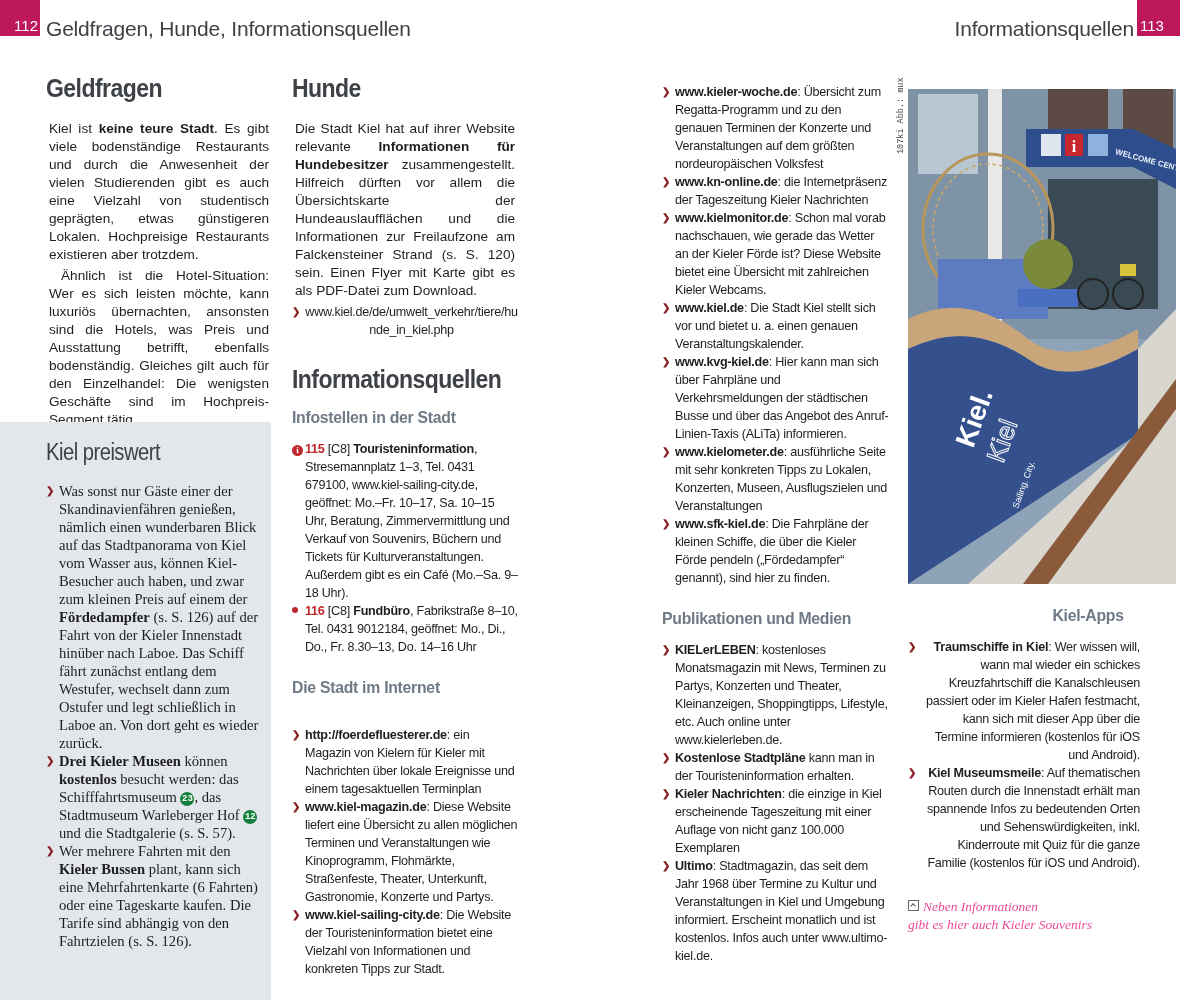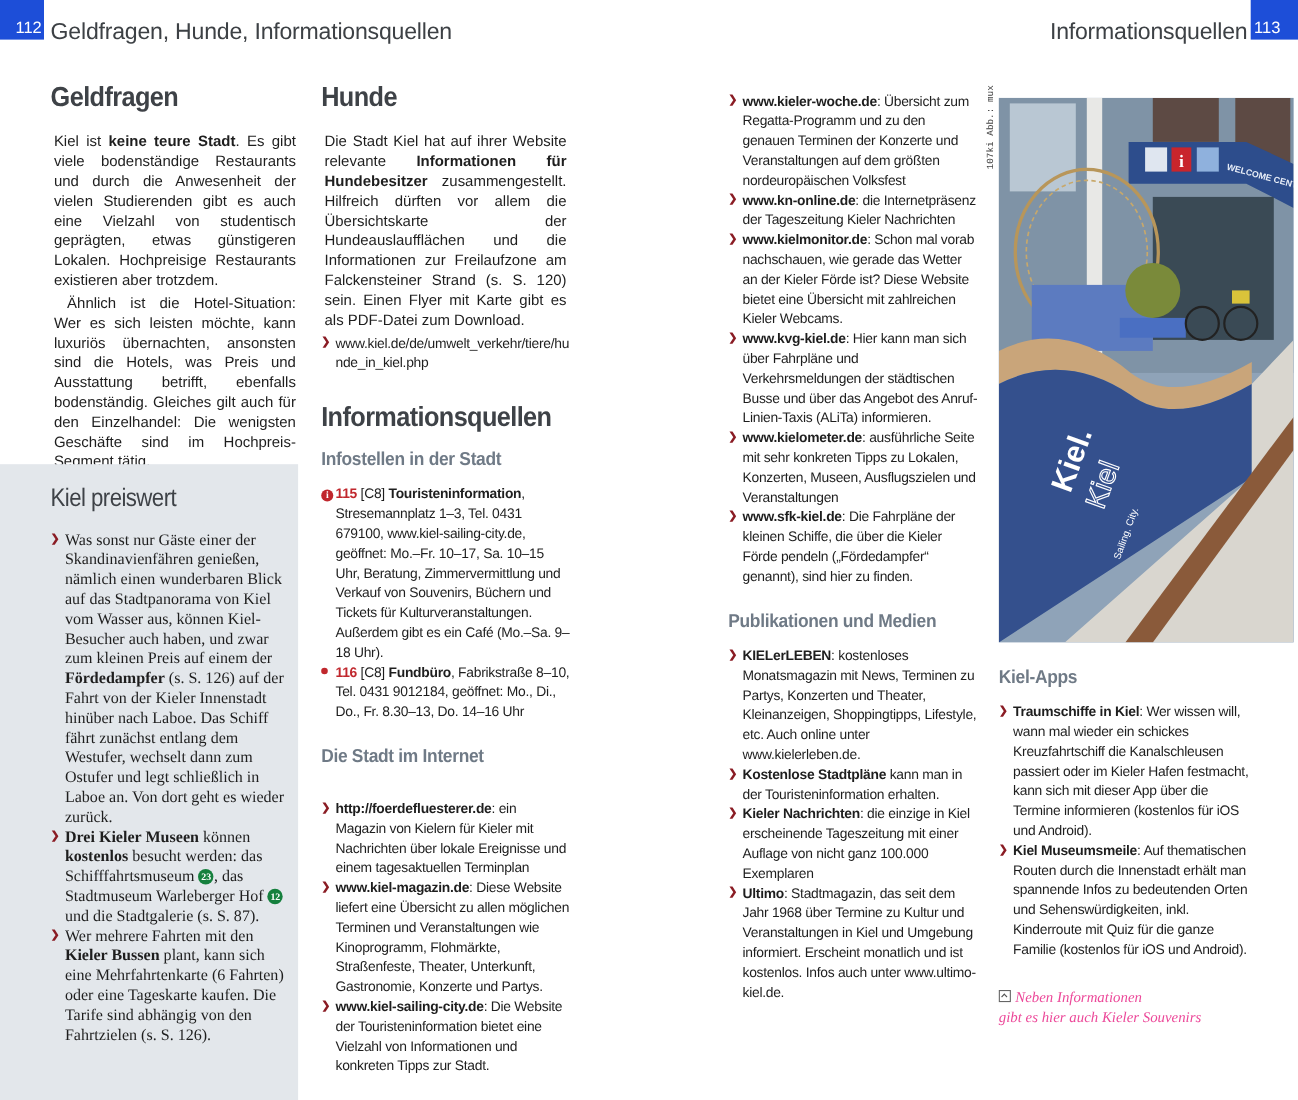--- a/index.html
+++ b/index.html
@@ -2,21 +2,21 @@
 <html><head>
 <meta charset="utf-8">
 <style>
   html, body { margin: 0; padding: 0; }
   body {
     width: 1180px; height: 1000px; position: relative; overflow: hidden;
     background: #ffffff; color: #222;
     font-family: "Liberation Sans", sans-serif;
   }
   .pagetab {
-    position: absolute; top: 0; height: 36px; background: #1d4ed8;
+    position: absolute; top: 0; height: 36px; background: #be185d;
     color: #fff; font-family: "Liberation Sans", sans-serif; font-size: 15px;
     display: flex; align-items: flex-end; padding-bottom: 0;
   }
   .pagetab span { line-height: 18px; padding-bottom: 1px; }
   #tab-left { left: 0; width: 40px; justify-content: flex-end; padding-right: 2px; box-sizing: border-box; }
   #tab-right { left: 1137px; width: 43px; justify-content: flex-start; padding-left: 3px; box-sizing: border-box; text-align: center; }
   .running-head {
     position: absolute; top: 17px; font-size: 21px; color: #3d4145;
     font-family: "Liberation Sans", sans-serif; letter-spacing: -0.2px;
   }
@@ -51,21 +51,21 @@
     position: absolute; left: 46px; top: 17px; margin: 0; font-weight: normal;
     font-family: "Liberation Sans", sans-serif; font-size: 23px; color: #3e4247;
     letter-spacing: -0.6px; transform: scaleX(0.88); transform-origin: left;
   }
   #box-preiswert ul {
     position: absolute; left: 46px; top: 60px; width: 220px;
     font-family: "Liberation Serif", serif; font-size: 14.6px; line-height: 18px; color: #1e1e1e;
   }
   .badge {
     display: inline-block; width: 14px; height: 14px; border-radius: 7px; background: #15803d;
-    color: #fff; font-size: 9px; line-height: 14px; text-align: center; font-family: Liberation Serif, serif;
+    color: #fff; font-size: 9px; line-height: 14px; text-align: center; font-family: Liberation Mono, monospace;
     font-weight: bold; vertical-align: 1px;
   }
   .poi-num { color: #c0272d; font-weight: bold; }
   .info-icon {
     display: inline-block; width: 11px; height: 11px; border-radius: 6px; background: #c0272d; color: #fff;
     font-size: 9px; line-height: 11px; text-align: center; font-weight: bold; font-family: "Liberation Serif", serif;
     vertical-align: 0px;
   }
   .dot-icon { display: inline-block; width: 6px; height: 6px; border-radius: 3px; background: #c0272d; vertical-align: 2px; margin-right: 1px; }
   .entry { position: relative; padding-left: 13px; }
@@ -110,30 +110,30 @@
 <div class="col" style="left:46px; top:74px; width:226px;">
   <h1 class="sec">Geldfragen</h1>
   <p class="body" style="margin-top:17px;"><span>Kiel ist </span><b>keine teure Stadt</b><span>. Es gibt viele bodenständige Restaurants und durch die Anwesenheit der vielen Studierenden gibt es auch eine Vielzahl von studentisch geprägten, etwas günstigeren Lokalen. Hochpreisige Restaurants existieren aber trotzdem.</span></p>
   <p class="body" style="text-indent:12px;">Ähnlich ist die Hotel-Situation: Wer es sich leisten möchte, kann luxuriös übernachten, ansonsten sind die Hotels, was Preis und Ausstattung betrifft, ebenfalls bodenständig. Gleiches gilt auch für den Einzelhandel: Die wenigsten Geschäfte sind im Hochpreis-Segment tätig.</p>
 </div>
 
 <div id="box-preiswert">
   <h2>Kiel preiswert</h2>
   <ul class="arrows">
     <li><span>Was sonst nur Gäste einer der Skandinavienfähren genießen, nämlich einen wunderbaren Blick auf das Stadtpanorama von Kiel vom Wasser aus, können Kiel-Besucher auch haben, und zwar zum kleinen Preis auf einem der </span><b>Fördedampfer</b><span> (s. S. 126) auf der Fahrt von der Kieler Innenstadt hinüber nach Laboe. Das Schiff fährt zunächst entlang dem Westufer, wechselt dann zum Ostufer und legt schließlich in Laboe an. Von dort geht es wieder zurück.</span></li>
-    <li><b>Drei Kieler Museen</b><span> können </span><b>kostenlos</b><span> besucht werden: das Schifffahrtsmuseum</span> <span class="badge">23</span><span>, das Stadtmuseum Warleberger Hof</span> <span class="badge">12</span><span> und die Stadtgalerie (s. S. 87).</span></li>
+    <li><b>Drei Kieler Museen</b><span> können </span><b>kostenlos</b><span> besucht werden: das Schifffahrtsmuseum</span> <span class="badge">23</span><span>, das Stadtmuseum Warleberger Hof</span> <span class="badge">12</span><span> und die Stadtgalerie (s. S. 57).</span></li>
     <li><span>Wer mehrere Fahrten mit den </span><b>Kieler Bussen</b><span> plant, kann sich eine Mehrfahrtenkarte (6 Fahrten) oder eine Tageskarte kaufen. Die Tarife sind abhängig von den Fahrtzielen (s. S. 126).</span></li>
   </ul>
 </div>
 
 <div class="col" style="left:292px; top:74px; width:226px;">
   <h1 class="sec">Hunde</h1>
   <p class="body" style="margin-top:17px;"><span>Die Stadt Kiel hat auf ihrer Website relevante </span><b>Informationen für Hundebesitzer</b><span> zusammengestellt. Hilfreich dürften vor allem die Übersichtskarte der Hundeauslaufflächen und die Informationen zur Freilaufzone am Falckensteiner Strand (s. S. 120) sein. Einen Flyer mit Karte gibt es als PDF-Datei zum Download.</span></p>
   <ul class="arrows cond">
-    <li style="word-break:break-all;">www.kiel.de/de/umwelt_verkehr/tiere/hunde_in_kiel.php</li>
+    <li style="word-break:break-all;text-align:center;">www.kiel.de/de/umwelt_verkehr/tiere/hunde_in_kiel.php</li>
   </ul>
 
   <h1 class="sec" style="margin-top:26px;">Informationsquellen</h1>
   <h2 class="sub" style="margin-top:14px;">Infostellen in der Stadt</h2>
 
   <div class="cond" style="margin-top:12px;">
     <div class="entry">
       <span class="lead"><span class="info-icon">i</span></span>
       <span class="poi-num">115</span>
       <span>[C8]</span>
@@ -153,20 +153,21 @@
     <li><b>www.kiel-magazin.de</b><span>: Diese Website liefert eine Übersicht zu allen möglichen Terminen und Veranstaltungen wie Kinoprogramm, Flohmärkte, Straßenfeste, Theater, Unterkunft, Gastronomie, Konzerte und Partys.</span></li>
     <li><b>www.kiel-sailing-city.de</b><span>: Die Website der Touristeninformation bietet eine Vielzahl von Informationen und konkreten Tipps zur Stadt.</span></li>
   </ul>
 </div>
 
 <div class="col" style="left:662px; top:83px; width:228px;">
   <ul class="arrows cond">
     <li><b>www.kieler-woche.de</b><span>: Übersicht zum Regatta-Programm und zu den genauen Terminen der Konzerte und Veranstaltungen auf dem größten nordeuropäischen Volksfest</span></li>
     <li><b>www.kn-online.de</b><span>: die Internetpräsenz der Tageszeitung Kieler Nachrichten</span></li>
     <li><b>www.kielmonitor.de</b><span>: Schon mal vorab nachschauen, wie gerade das Wetter an der Kieler Förde ist? Diese Website bietet eine Übersicht mit zahlreichen Kieler Webcams.</span></li>
+    <li><b>www.kiel.de</b><span>: Die Stadt Kiel stellt sich vor und bietet u. a. einen genauen Veranstaltungskalender.</span></li>
     <li><b>www.kvg-kiel.de</b><span>: Hier kann man sich über Fahrpläne und Verkehrsmeldungen der städtischen Busse und über das Angebot des Anruf-Linien-Taxis (ALiTa) informieren.</span></li>
     <li><b>www.kielometer.de</b><span>: ausführliche Seite mit sehr konkreten Tipps zu Lokalen, Konzerten, Museen, Ausflugszielen und Veranstaltungen</span></li>
     <li><b>www.sfk-kiel.de</b><span>: Die Fahrpläne der kleinen Schiffe, die über die Kieler Förde pendeln („Fördedampfer“ genannt), sind hier zu finden.</span></li>
   </ul>
 
   <h2 class="sub" style="margin-top:22px;">Publikationen und Medien</h2>
   <ul class="arrows cond" style="margin-top:12px;">
     <li><b>KIELerLEBEN</b><span>: kostenloses Monatsmagazin mit News, Terminen zu Partys, Konzerten und Theater, Kleinanzeigen, Shoppingtipps, Lifestyle, etc. Auch online unter www.kielerleben.de.</span></li>
     <li><b>Kostenlose Stadtpläne</b><span> kann man in der Touristeninformation erhalten.</span></li>
     <li><b>Kieler Nachrichten</b><span>: die einzige in Kiel erscheinende Tageszeitung mit einer Auflage von nicht ganz 100.000 Exemplaren</span></li>
@@ -212,21 +213,21 @@
     <path d="M0,260 Q60,230 120,270 Q160,300 230,260 L230,345 L0,495 Z" fill="#34508d"></path>
     <text x="65" y="360" fill="#fff" font-size="28" font-weight="bold" transform="rotate(-70 65 360)" font-family="Liberation Sans, sans-serif">Kiel.</text>
     <text x="95" y="375" fill="none" stroke="#fff" stroke-width="1" font-size="26" transform="rotate(-70 95 375)" font-family="Liberation Sans, sans-serif">Kiel</text>
     <text x="110" y="420" fill="#fff" font-size="9" transform="rotate(-70 110 420)" font-family="Liberation Sans, sans-serif">Sailing. City.</text>
 
     <polygon points="230,260 268,220 268,495 60,495 230,345" fill="#d9d6cf"></polygon>
     <polygon points="268,290 268,320 140,495 115,495" fill="#8a5a3a"></polygon>
   </svg>
 </div>
 
-<div class="col" style="left:908px; top:606px; width:232px;">
+<div class="col" style="left:908px; top:606px; width:232px;text-align:right;">
   <h2 class="sub">Kiel-Apps</h2>
   <ul class="arrows cond" style="margin-top:12px;">
     <li><b>Traumschiffe in Kiel</b><span>: Wer wissen will, wann mal wieder ein schickes Kreuzfahrtschiff die Kanalschleusen passiert oder im Kieler Hafen festmacht, kann sich mit dieser App über die Termine informieren (kostenlos für iOS und Android).</span></li>
     <li><b>Kiel Museumsmeile</b><span>: Auf thematischen Routen durch die Innenstadt erhält man spannende Infos zu bedeutenden Orten und Sehenswürdigkeiten, inkl. Kinderroute mit Quiz für die ganze Familie (kostenlos für iOS und Android).</span></li>
   </ul>
 </div>
 
 <div id="caption">
   <span class="caret-box"></span><span>Neben Informationen</span><br>
   <span>gibt es hier auch Kieler Souvenirs</span>

